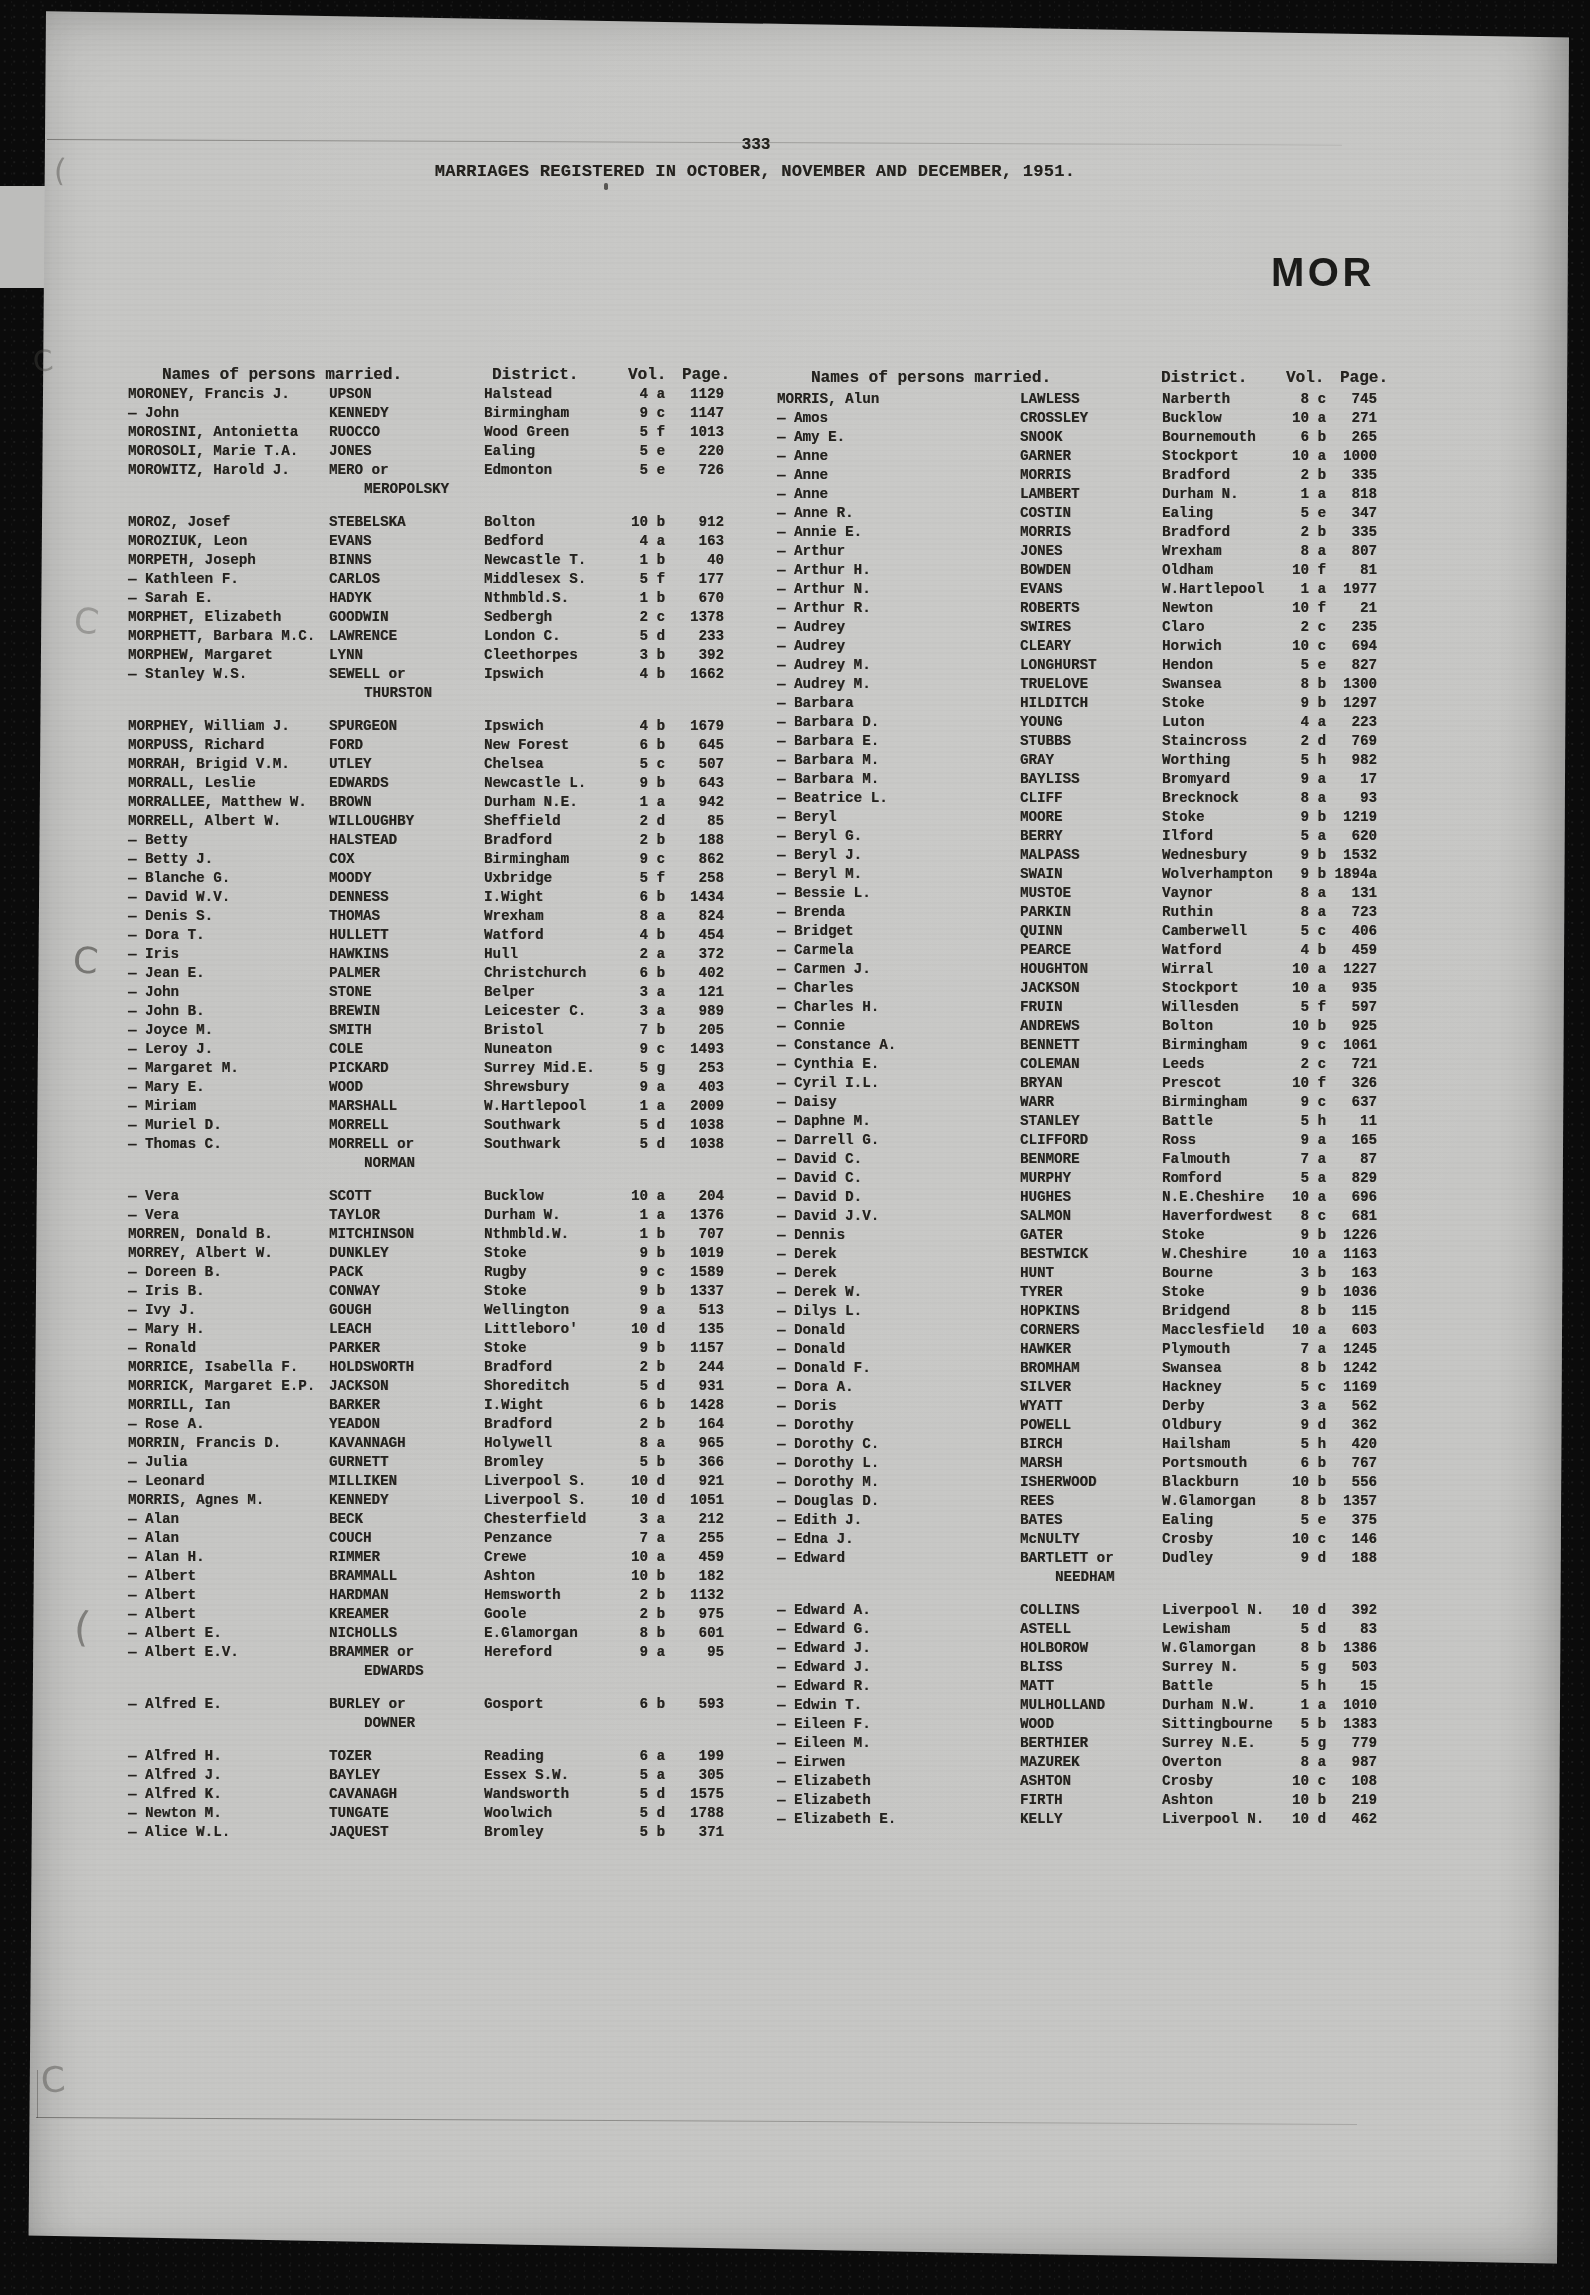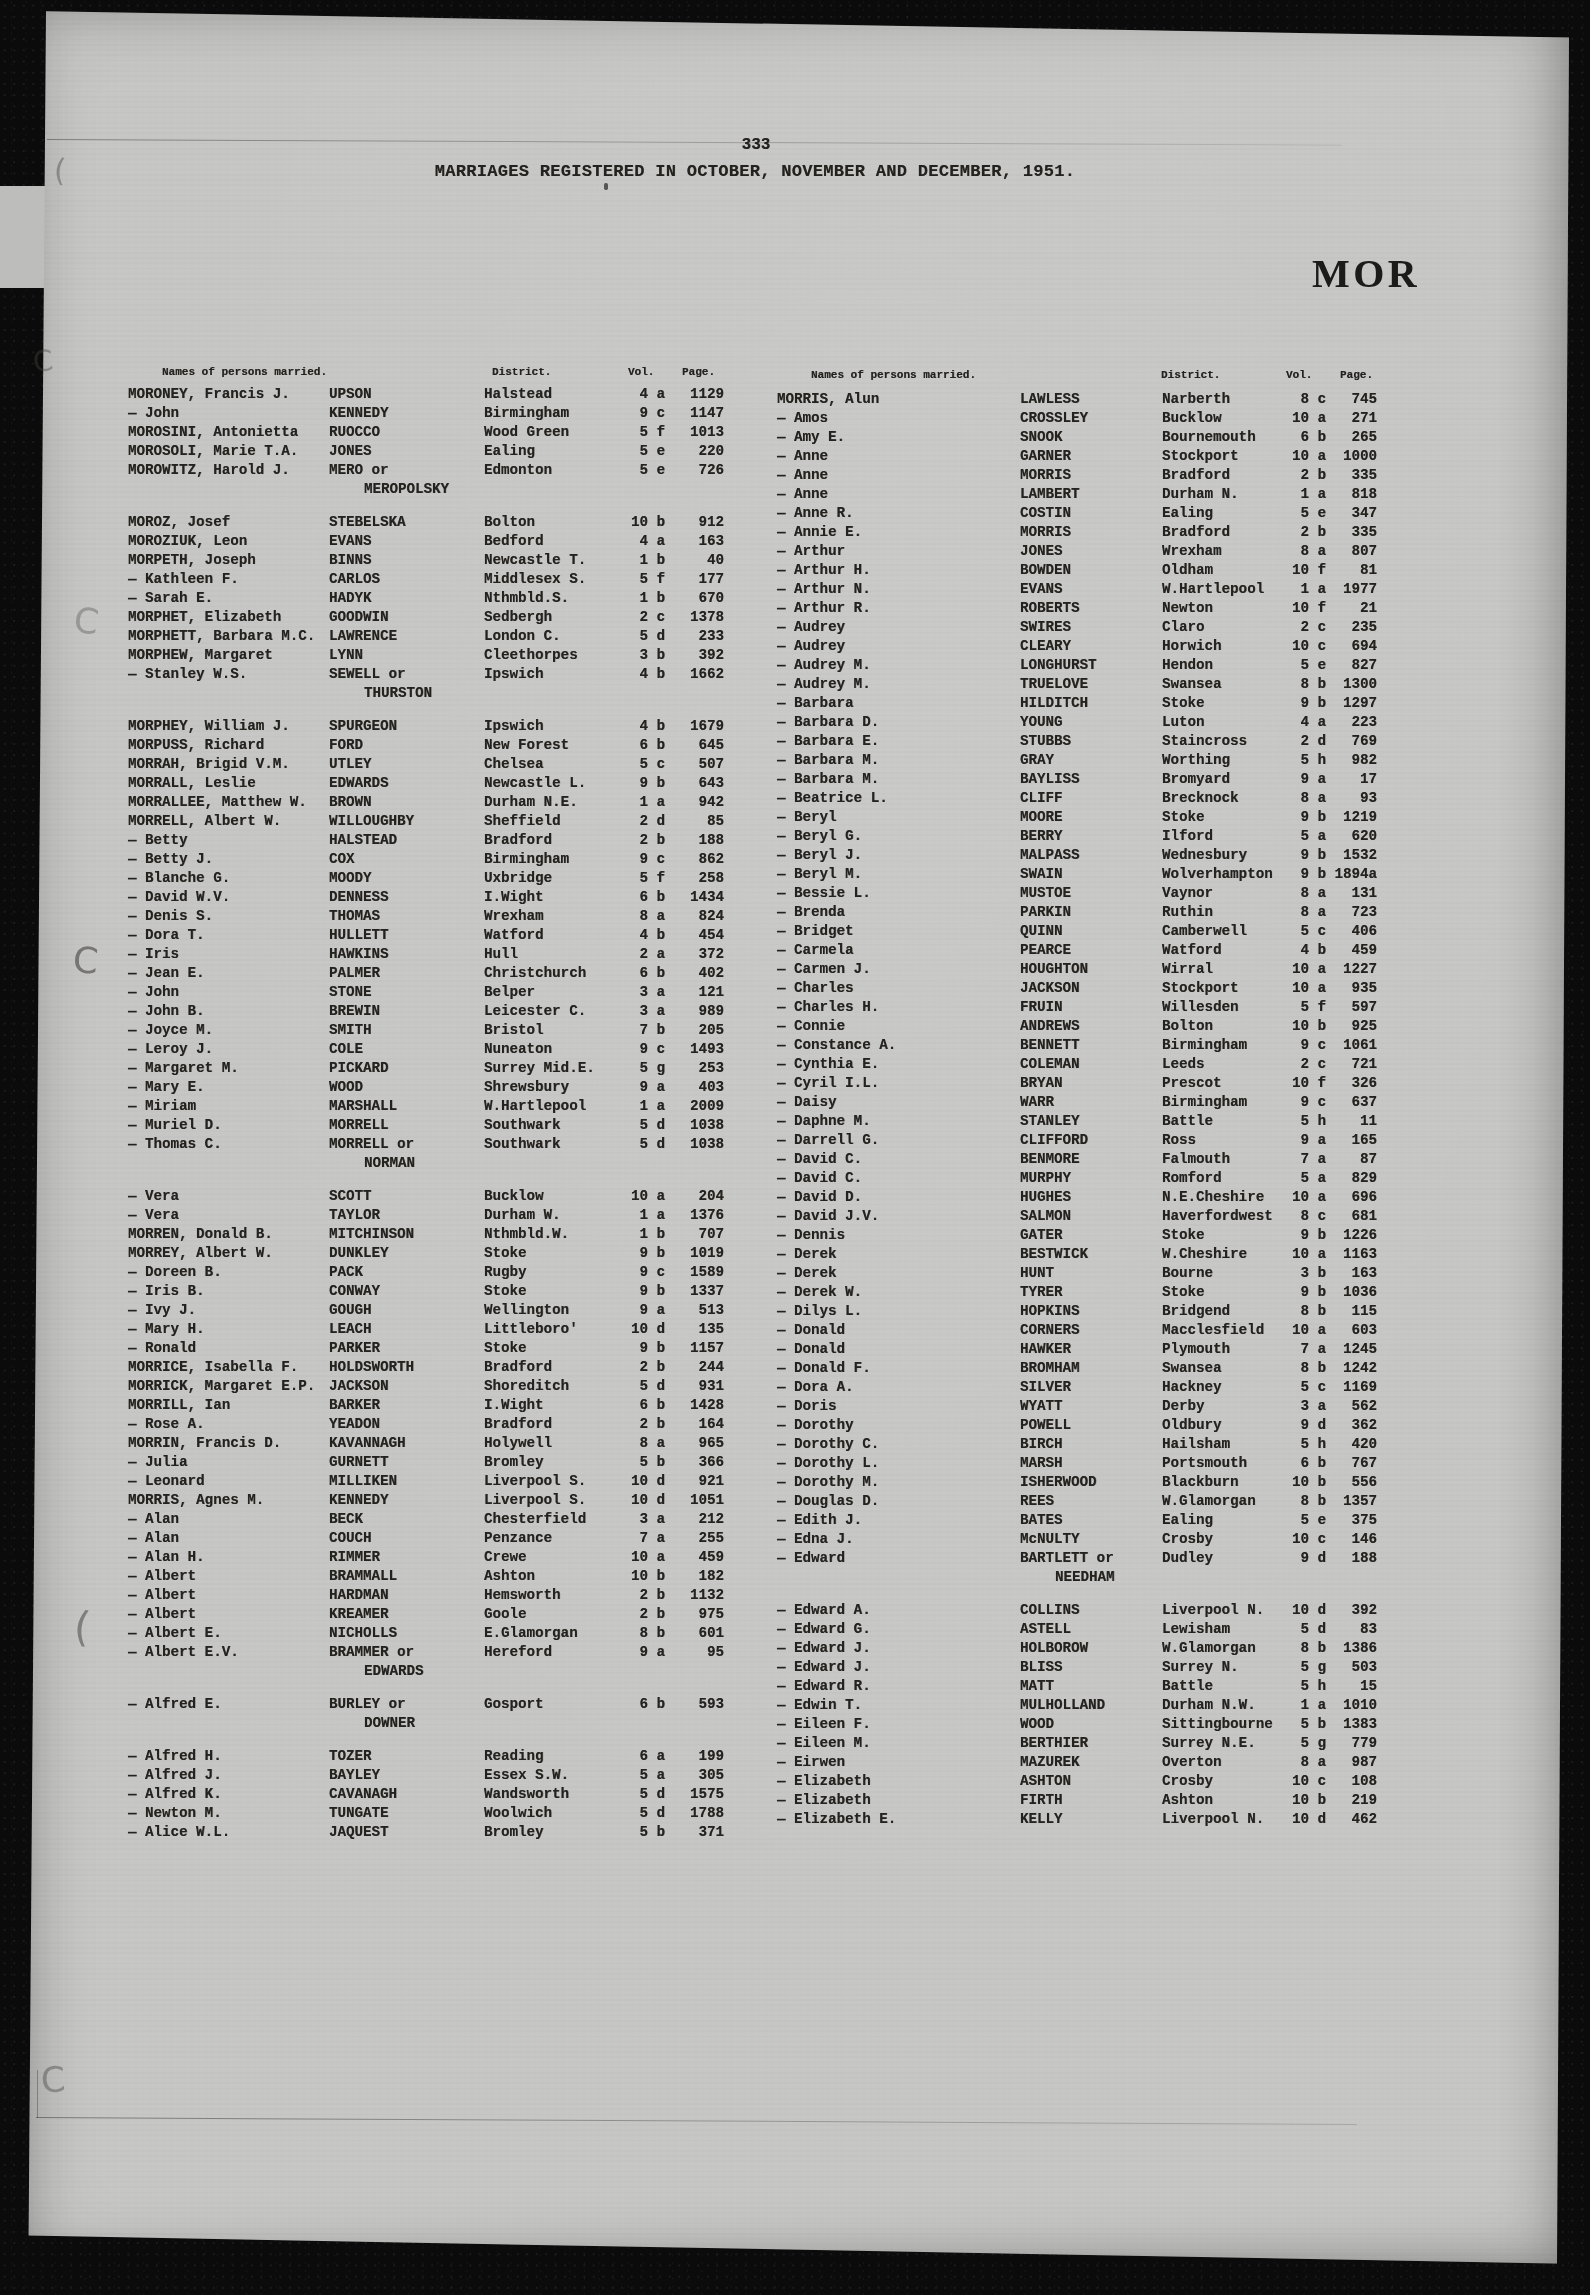--- a/index.html
+++ b/index.html
@@ -17,23 +17,23 @@
     box-shadow:inset 0 0 78px rgba(0,0,0,0.14),inset -29px 0 60px -19px rgba(0,0,0,0.22),
       inset 24px 0 52px -22.4px rgba(0,0,0,0.14),inset 0 -24px 52px -22.4px rgba(0,0,0,0.12);
     clip-path:polygon(20px 2.6px,1543px 29px,1531px 2255px,2.6px 2227px);}
   .content{position:absolute;inset:0;z-index:3;color:#24221e;}
   .tw{font-weight:700;text-shadow:0.3px 0.3px 0 rgba(36,34,30,0.5);}
   .page-number{position:absolute;left:756px;top:136px;transform:translateX(-50%);font-size:16px;}
   .doc-title{position:absolute;left:755px;top:162px;transform:translateX(-50%);
     font-size:17px;letter-spacing:0.3px;white-space:nowrap;}
   .title-stray{position:absolute;left:604px;top:183px;width:3.5px;height:7px;border-radius:1.7px;
     background:rgba(40,38,34,0.7);}
-  .index-heading{position:absolute;left:1312px;top:250px;font-family:Liberation Serif, serif;
+  .index-heading{position:absolute;left:1271px;top:250px;font-family:Liberation Sans, sans-serif;
     font-weight:700;font-size:40px;letter-spacing:3.5px;color:#1b1b19;}
-  .hdr{position:absolute;font-size:11px;white-space:nowrap;}
+  .hdr{position:absolute;font-size:16px;white-space:nowrap;}
   .rows{position:absolute;font-size:14.2px;}
   .rows .row{display:flex;align-items:flex-start;line-height:19px;white-space:nowrap;}
   .rows .row.gap{margin-top:14px;}
   .col-left{left:128px;top:385px;width:596px;}
   .col-right{left:777px;top:390px;width:600px;}
   .c-name{flex:0 0 auto;}
   .col-left .c-name{width:201px;} .col-right .c-name{width:243px;}
   .c-spouse{flex:0 0 auto;}
   .col-left .c-spouse{width:155px;} .col-right .c-spouse{width:142px;}
   .c-spouse .spouse2{padding-left:35px;}

